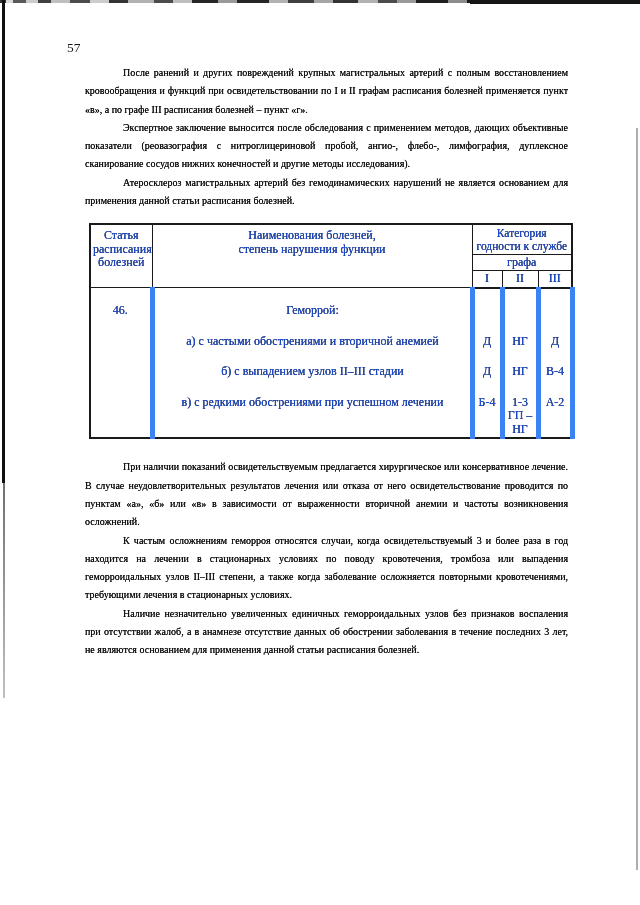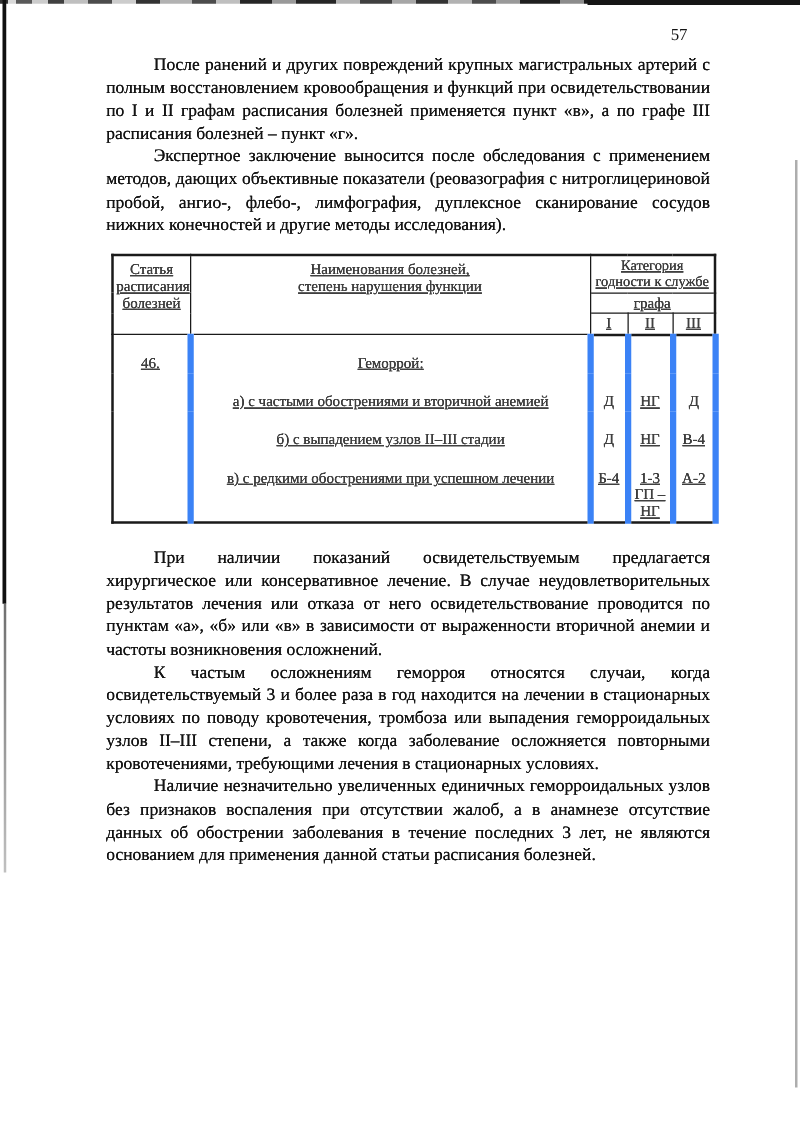--- a/index.html
+++ b/index.html
@@ -26,39 +26,39 @@
   }
   .artifact-top-right { top:0; right:0; width:170px; height:4px; background:#151515; }
   .artifact-left { top:0; left:2px; width:3px; height:483px; background:#101010; }
   .artifact-left-faint { top:483px; left:3px; width:2px; height:215px;
     background:linear-gradient(#6f6f6f,#c0c0c0); }
   .artifact-right { top:128px; right:2px; width:2px; height:742px; background:#adadad; }
 
   
   .content { position:absolute; left:85px; top:0; width:483px; }
   .pagenum {
-    margin-top:20px; text-align:right; transform:translateX(-18px);
+    margin-top:40px; text-align:left; transform:translateX(-18px);
     font-size:13.5px; line-height:16px;
   }
   p.doc {
-    margin:0; font-size:14px; line-height:18.3px;
+    margin:0; font-size:10px; line-height:18.3px;
     text-align:justify; text-indent:38px;
     text-shadow:0 0 .4px #000;
   }
   p.doc.first { margin-top:8px; }
 
   
   table.schedule {
     border-collapse:collapse; table-layout:fixed; width:482px;
     margin:13px 0 19px 4px;
     font-size:12px; line-height:13.5px;
     text-shadow:0 0 .3px #000;
   }
   table.schedule th, table.schedule td {
-    font-weight:normal; color:#404040; overflow:hidden;text-decoration:underline;
+    font-weight:normal; color:#1d4ed8; overflow:hidden;
   }
   table.schedule { border:2px solid #1a1a1a; }
   thead th { border:1px solid #1a1a1a; padding:1px 2px; text-align:center; white-space:pre-line; }
   thead tr.hr3 th { border-bottom:2px solid #1a1a1a; }
   th.c-article { vertical-align:top; padding-top:4px; }
   th.c-name { vertical-align:top; padding-top:4px; }
   th.c-cat { vertical-align:middle; font-size:11.5px; line-height:13px; }
   th.c-grafa { font-size:12px; }
   tr.hr1 { height:30px; } tr.hr2 { height:15px; } tr.hr3 { height:17px; }
   tbody td {
@@ -81,20 +81,21 @@
   <div class="artifact artifact-left"></div>
   <div class="artifact artifact-left-faint"></div>
   <div class="artifact artifact-right"></div>
 
   <div class="content">
 
     <div class="pagenum">57</div>
 
     <p class="doc first">После ранений и других повреждений крупных магистральных артерий с полным восстановлением кровообращения и функций при освидетельствовании по I и II графам расписания болезней применяется пункт «в», а по графе III расписания болезней – пункт «г».</p>
     <p class="doc">Экспертное заключение выносится после обследования с применением методов, дающих объективные показатели (реовазография с нитроглицериновой пробой, ангио-, флебо-, лимфография, дуплексное сканирование сосудов нижних конечностей и другие методы исследования).</p>
+    <p class="doc">Атеросклероз магистральных артерий без гемодинамических нарушений не является основанием для применения данной статьи расписания болезней.</p>
 
     <table class="schedule">
       <colgroup>
         <col style="width:62px">
           <col style="width:320px">
         <col style="width:30px">
           <col style="width:36px">
           <col style="width:34px">
       </colgroup>
       <thead>

